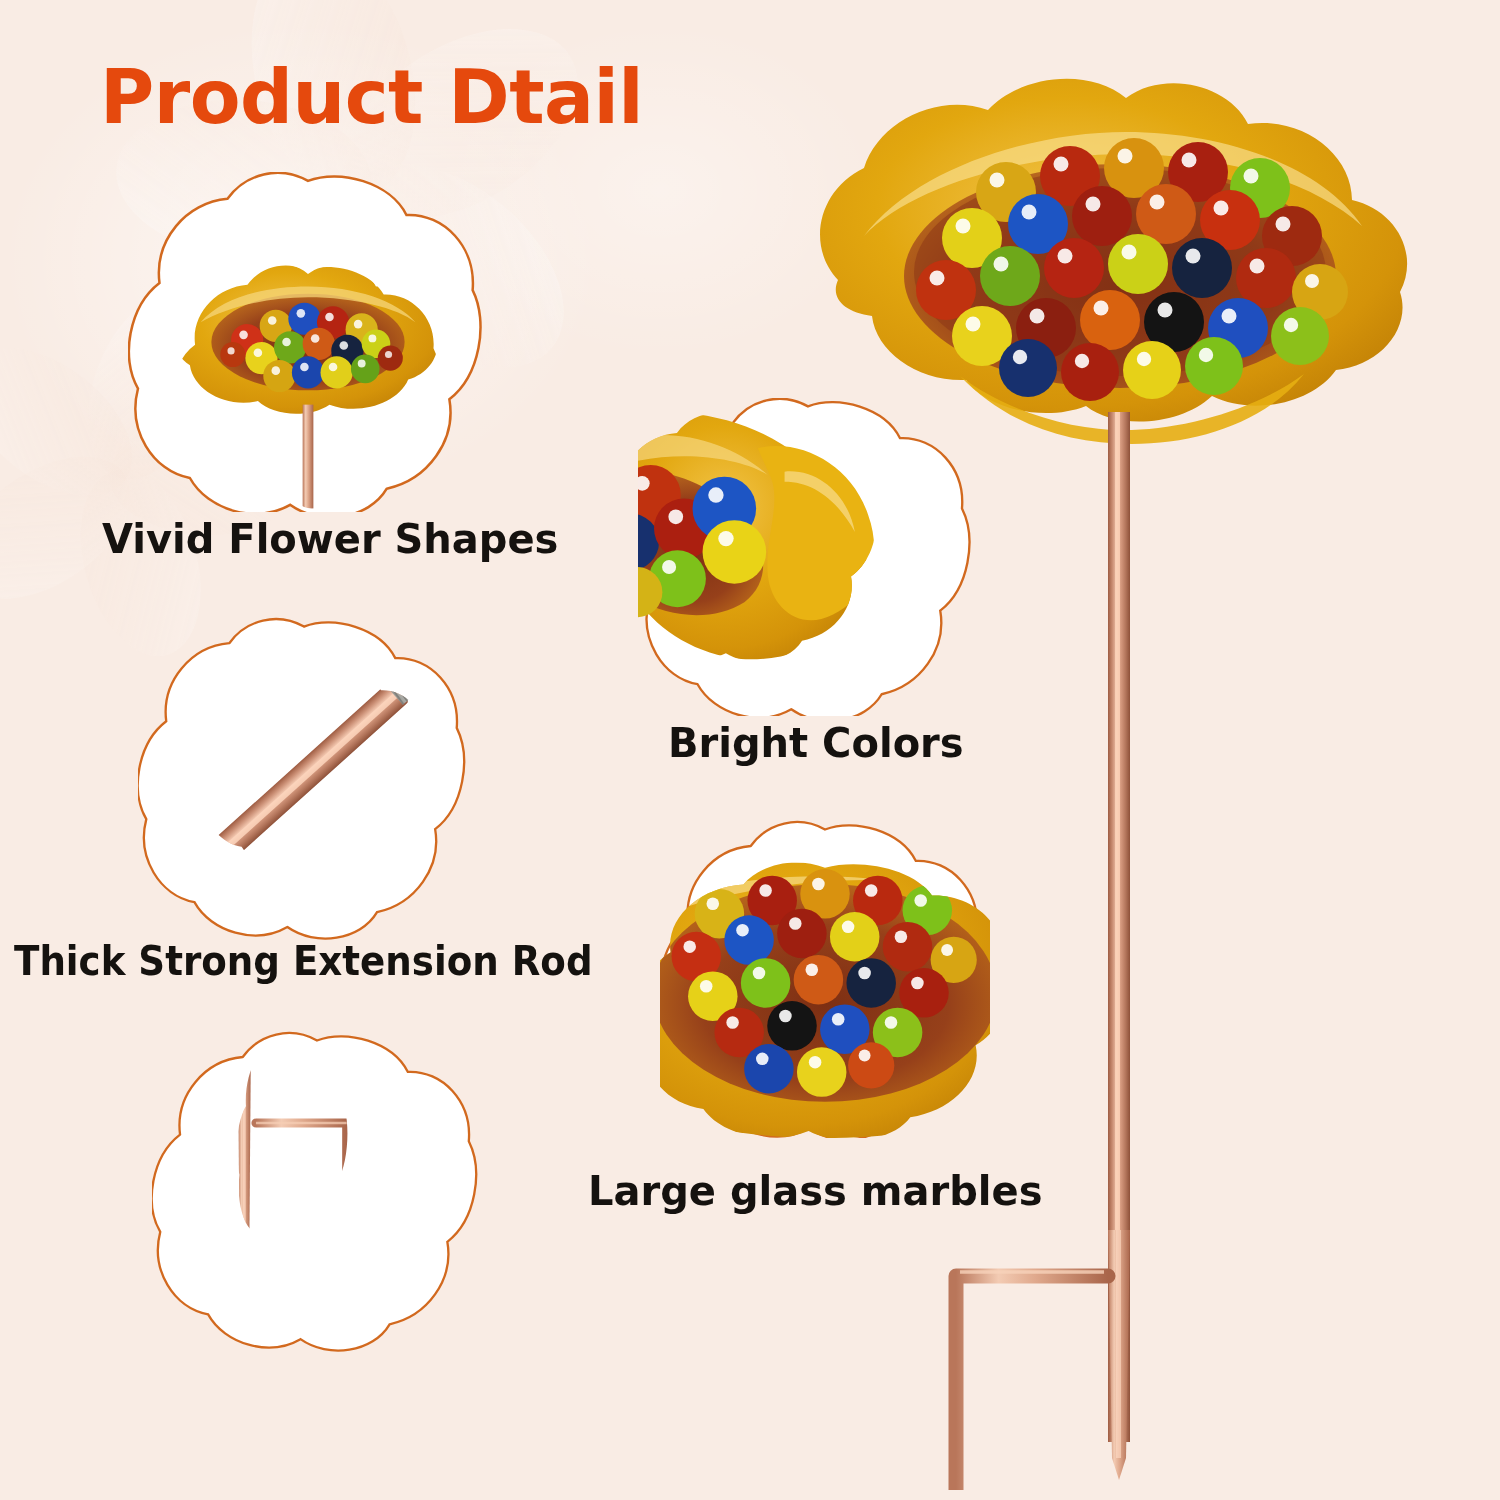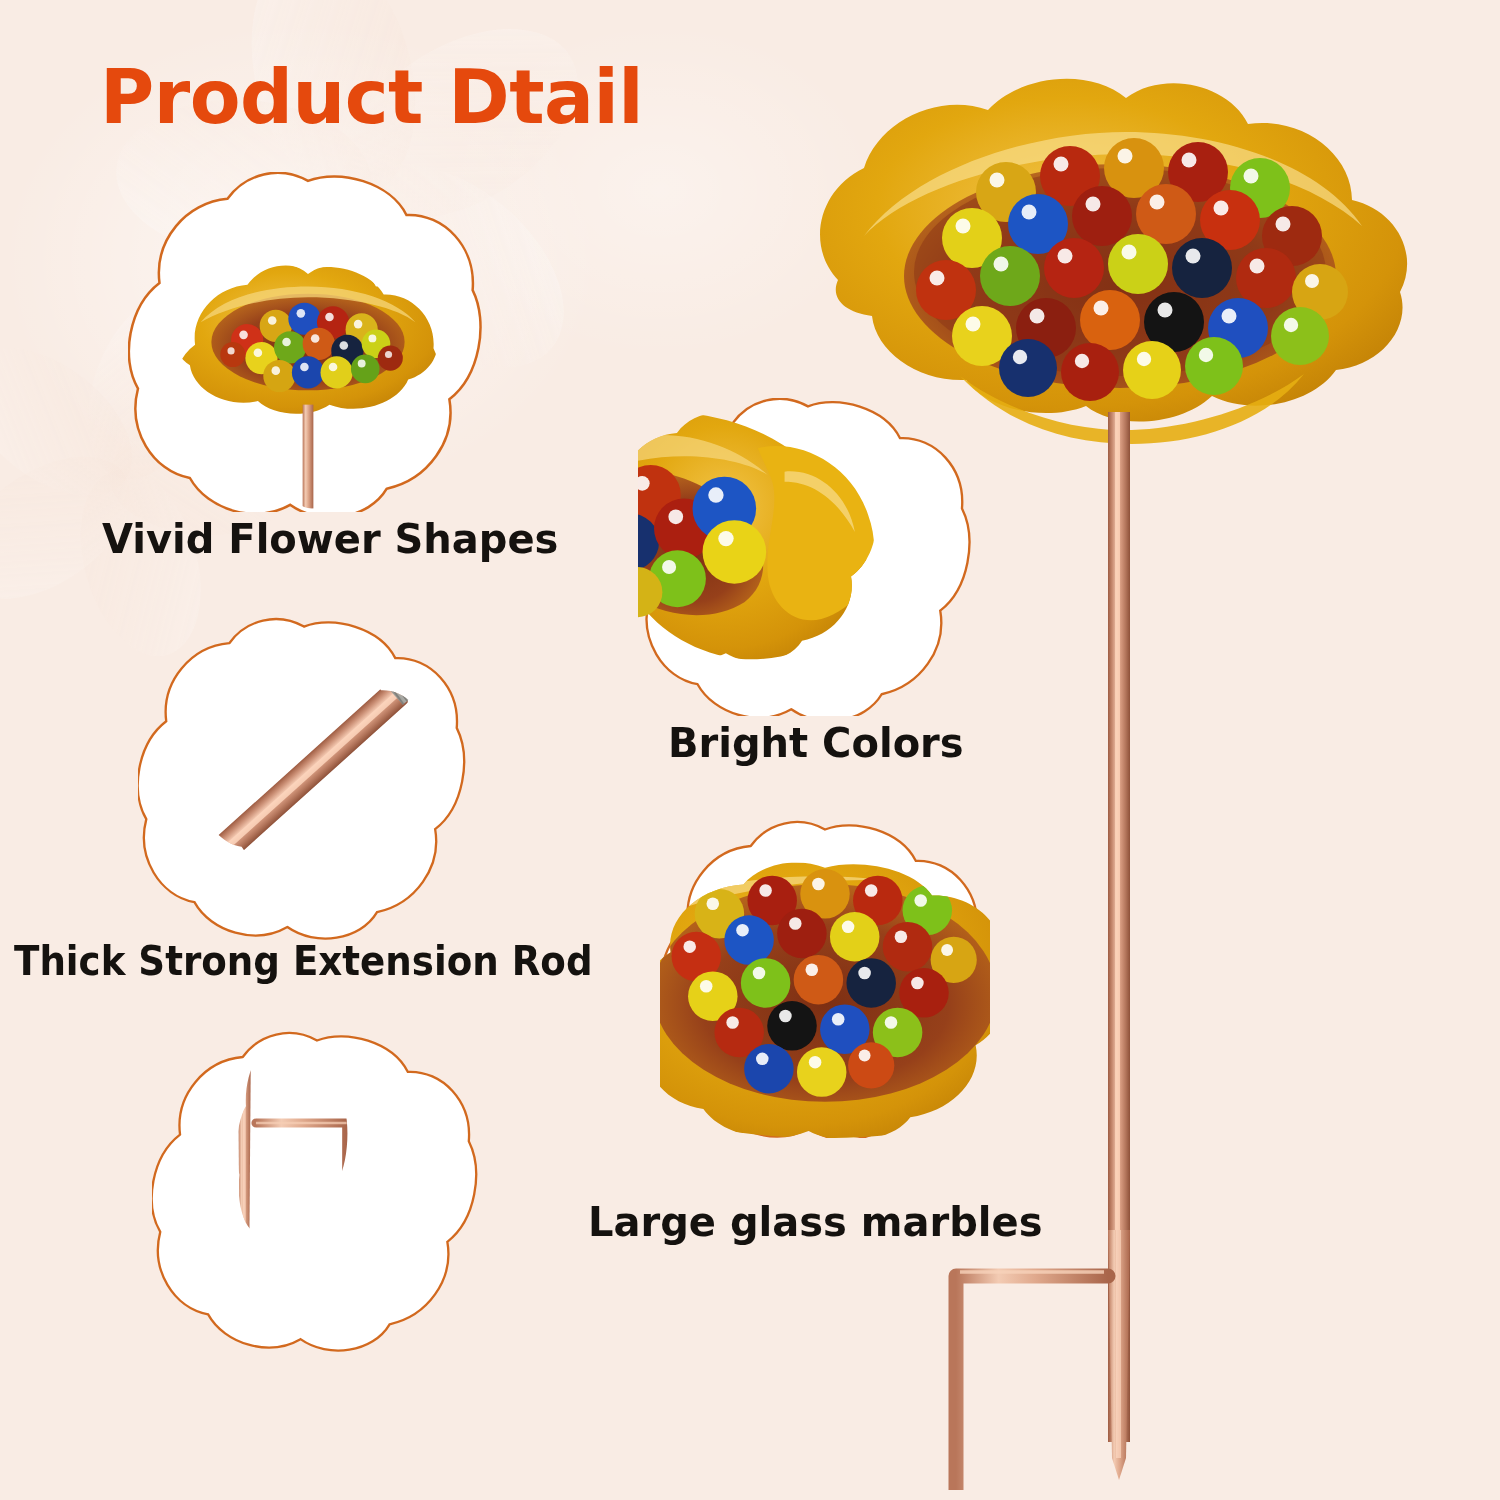--- a/index.html
+++ b/index.html
@@ -39,21 +39,21 @@
   .c2{left:138px;top:608px;width:332px;height:336px;}
   .cap2{left:14px;top:938px;font-size:40px;transform:scaleX(0.93);transform-origin:left center;}
 
   .c3{left:152px;top:1024px;width:330px;height:330px;}
   .cap3{left:84px;top:1358px;font-size:40px;}
 
   .c4{left:638px;top:398px;width:340px;height:318px;}
   .cap4{left:668px;top:720px;font-size:40px;}
 
   .c5{left:660px;top:818px;width:330px;height:320px;}
-  .cap5{left:588px;top:1199px;font-size:40px;text-align:center;}
+  .cap5{left:588px;top:1168px;font-size:40px;text-align:center;}
 
   
   .hero{position:absolute;left:760px;top:40px;width:720px;height:1450px;}
 </style>
 </head>
 <body>
 
 <div id="stage">
 
   <svg class="bg-wm" viewBox="0 0 1500 1500">

